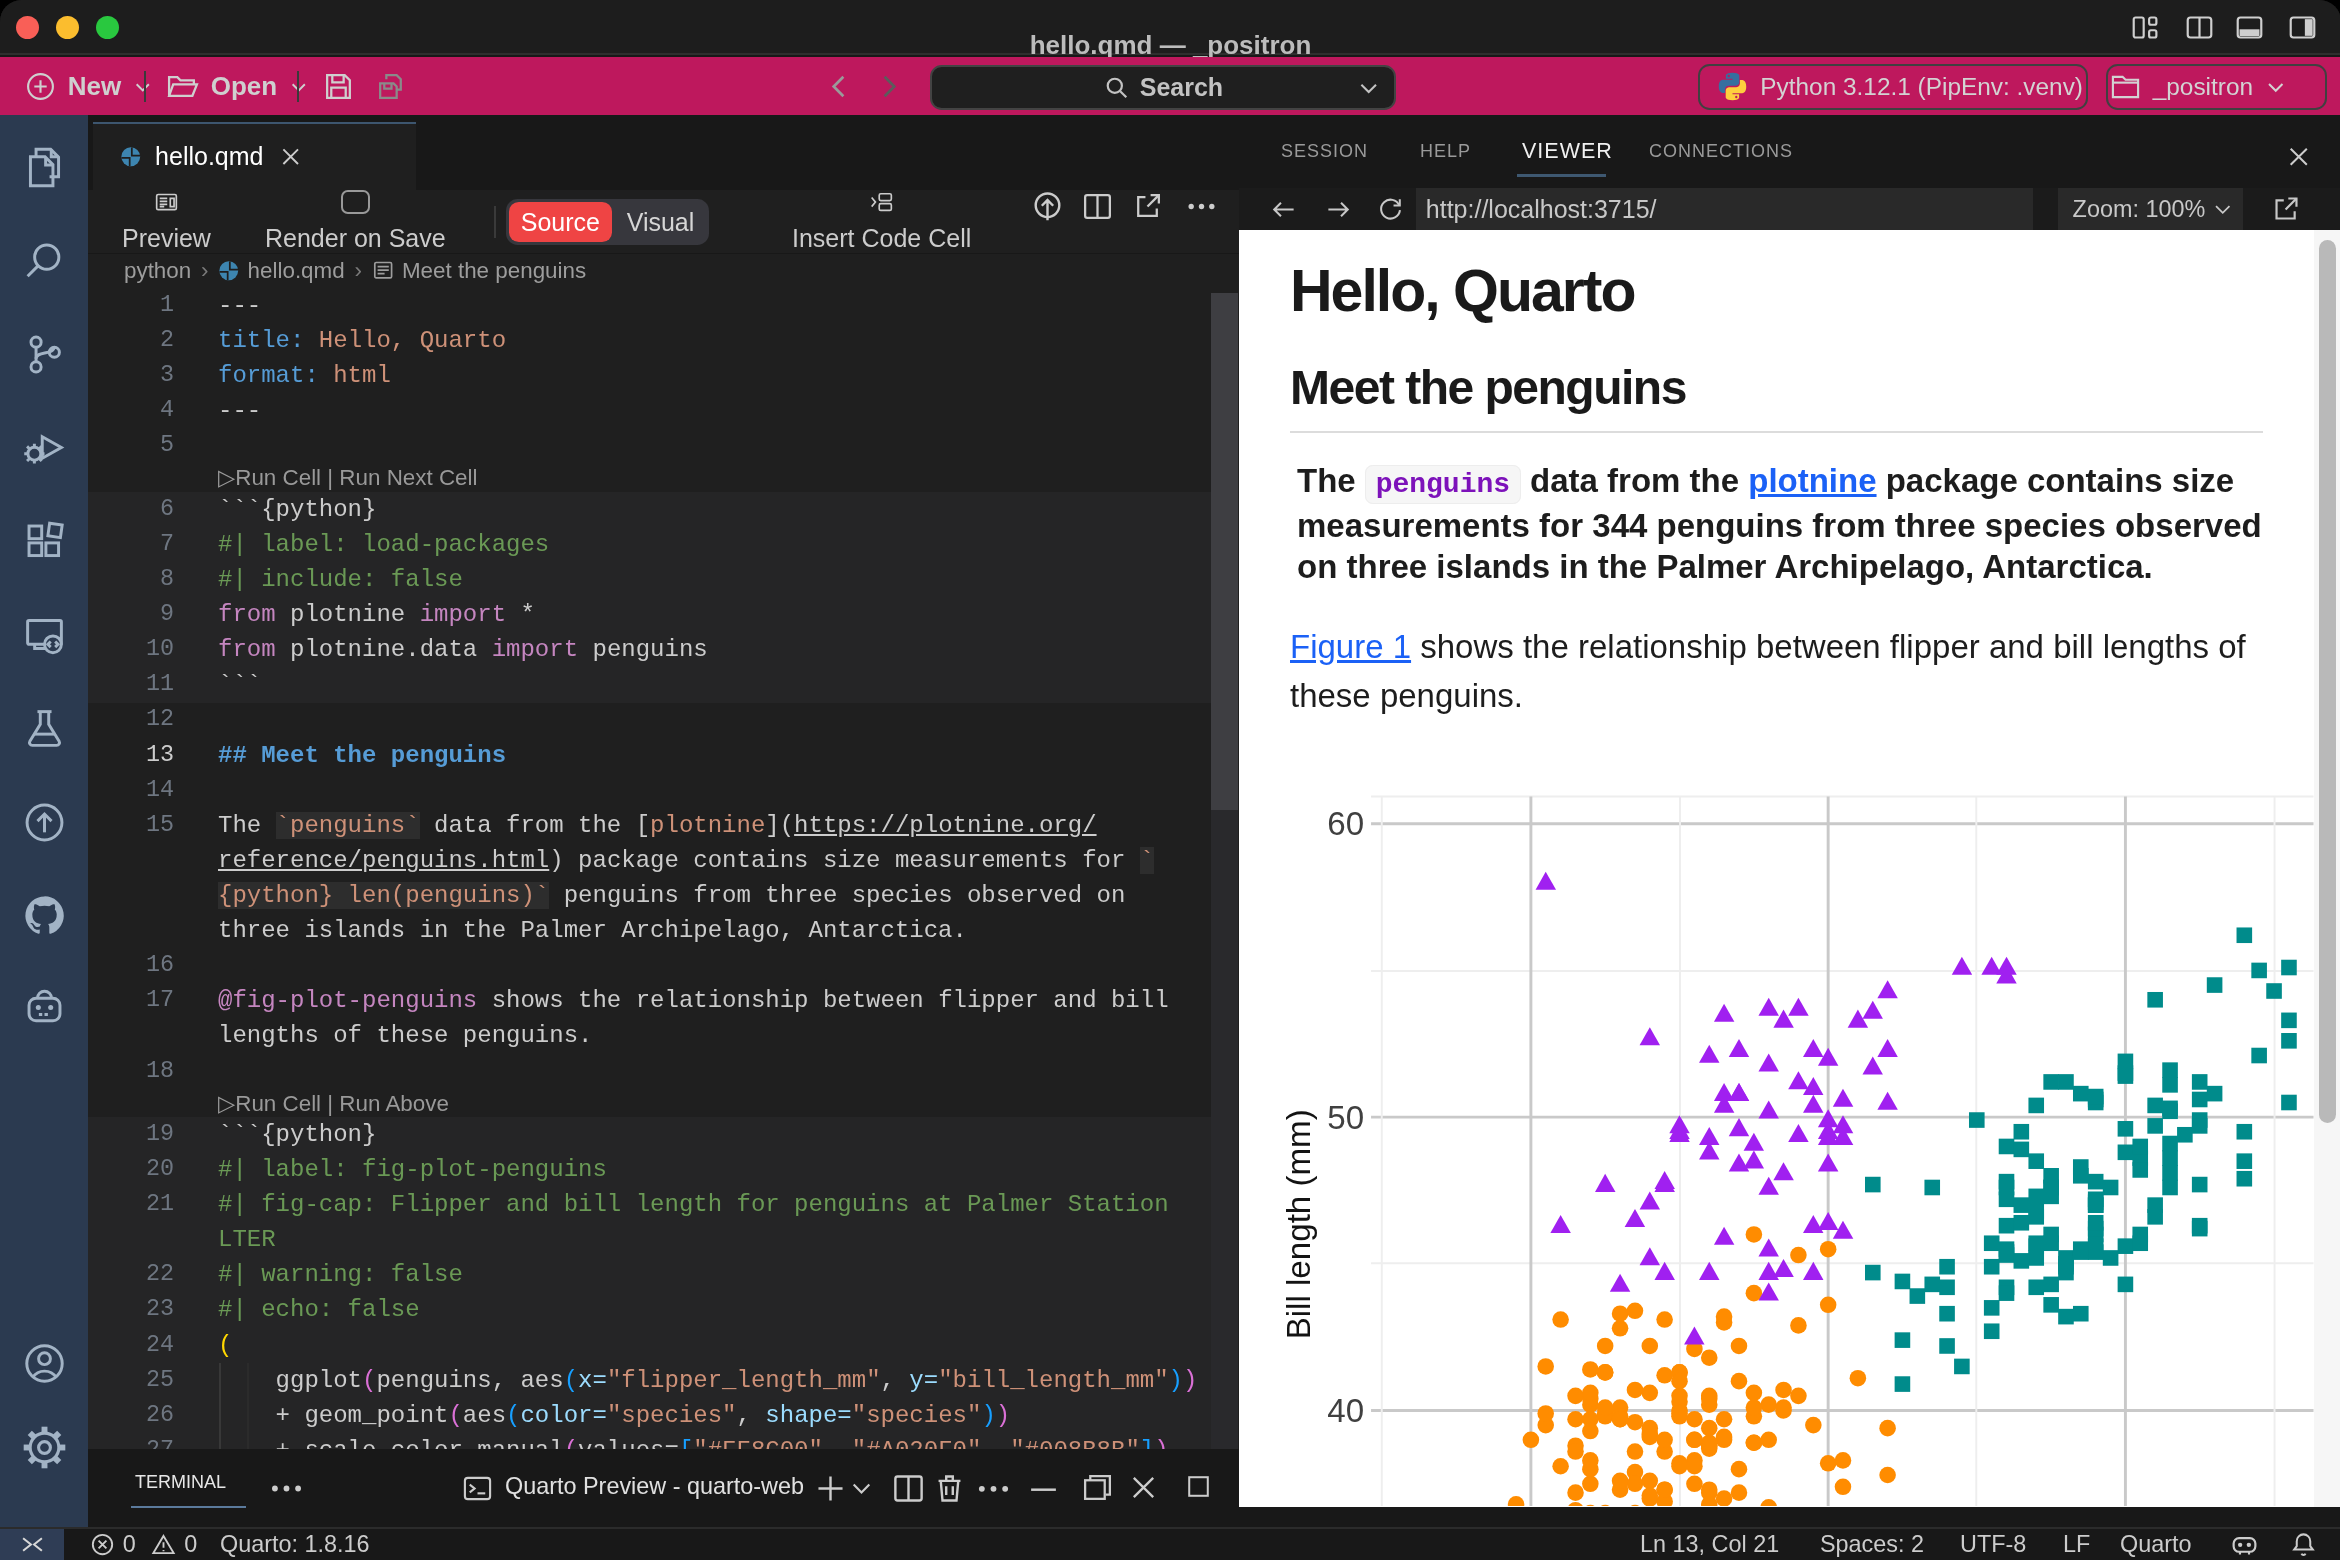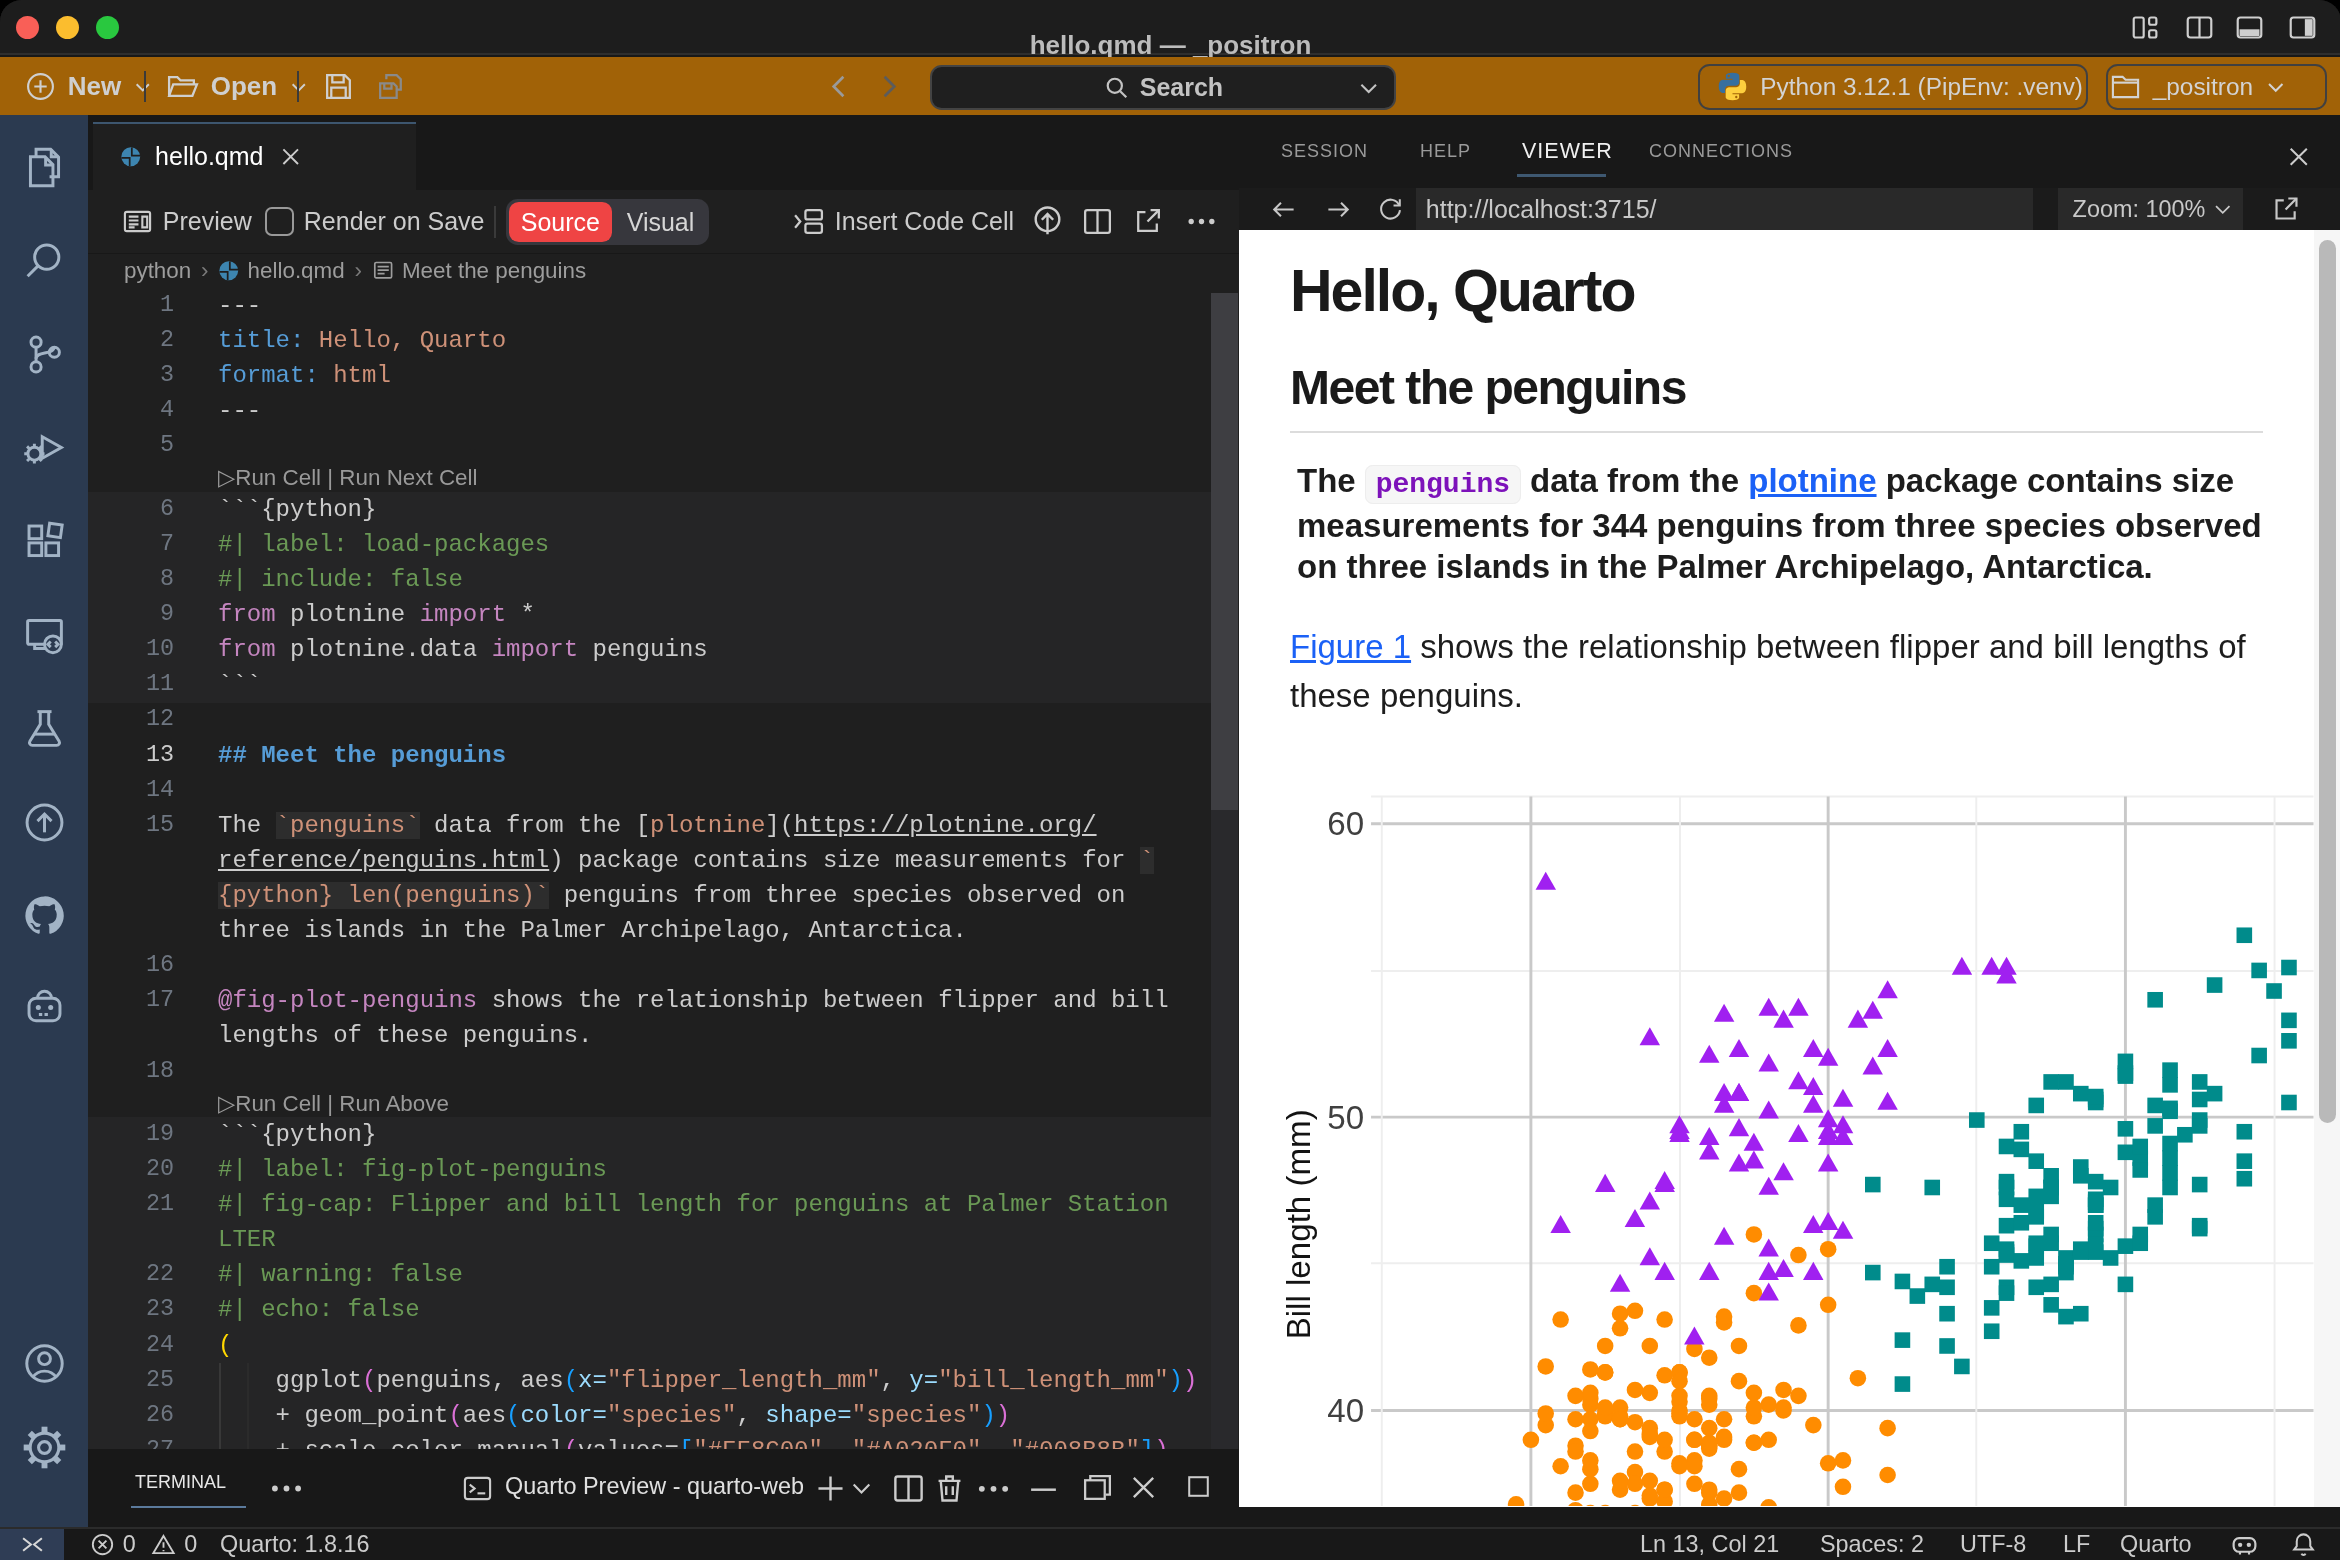--- a/index.html
+++ b/index.html
@@ -7,35 +7,35 @@
   body { font-family:"Liberation Sans", sans-serif; position:relative; }
   #win { position:absolute; left:0; top:0; width:2341px; height:1560px; background:#181818; border-radius:21.5px 21.5px 0 0; overflow:hidden; }
 
   
   #titlebar { position:absolute; left:0; top:0; width:2341px; height:55px; background:#1d1d1d; border-bottom:2px solid #2e2e2e; }
   .tl { position:absolute; top:15.6px; width:23.4px; height:23.4px; border-radius:50%; }
   #title-text { position:absolute; top:0; left:0; width:2341px; height:67px; line-height:53px; text-align:center; color:#bcbcbc; font-size:26px; font-weight:bold;margin-top:19px; }
   .winic { position:absolute; top:12.7px; color:#cfcfcf; }
 
   
-  #toolbar { position:absolute; left:0; top:57px; width:2341px; height:59px; background:#a16207; }
+  #toolbar { position:absolute; left:0; top:57px; width:2341px; height:59px; background:#be185d; }
   .tbtn { position:absolute; top:0; height:59px; display:flex; align-items:center; color:#cfcfcf; font-size:26px; gap:11.7px; }
   .tdiv { position:absolute; top:13.7px; width:2px; height:31px; background:#3a3a3a; }
   #searchbox { position:absolute; left:930px; top:7.8px; width:466px; height:45px; background:#1f1f1f; border:2px solid #434343; border-radius:11.7px; color:#c3c3c3; font-size:25px; display:flex; align-items:center; justify-content:center; gap:9.8px; }
   .outlinebtn { position:absolute; top:6.8px; height:46px; border:2px solid #404040; border-radius:11.7px; display:flex; align-items:center; color:#d3d3d3; font-size:24.4px; white-space:nowrap; }
 
   
   #activitybar { position:absolute; left:0; top:115px; width:88px; height:1412px; background:#2b3a50; }
   .aicon { position:absolute; left:21.5px; width:45px; height:45px; color:#a2b3c5; }
 
   
   #tabbar { position:absolute; left:88px; top:115px; width:1151px; height:75px; background:#181818; }
   #tab1 { position:absolute; left:4.9px; top:6.8px; width:323px; height:68px; background:#1f1f1f; border-top:2px solid #3d566f; display:flex; align-items:center; }
   #edtoolbar { position:absolute; left:88px; top:190px; width:1151px; height:63px; background:#1f1f1f; }
-  .etb { position:absolute; display:flex; align-items:center; color:#cccccc; font-size:25px; gap:9.8px; height:63px; top:0; }
+  .etb { position:absolute; display:flex; align-items:center; color:#cccccc; font-size:25px; gap:9.8px; height:63px; top:0;flex-direction:column; }
   #breadcrumbs { position:absolute; left:88px; top:254px; width:1151px; height:33px; background:#1f1f1f; color:#9d9d9d; font-size:22.4px; display:flex; align-items:center; }
   #codearea { position:absolute; left:88px; top:287px; width:1151px; height:1162px; background:#1f1f1f; overflow:hidden; font-family:"Liberation Mono", monospace; font-size:24px; }
   .cell { position:absolute; left:0; width:1123px; background:#252526; }
   .cl { position:absolute; height:35px; line-height:35px; white-space:pre; color:#cccccc; left:130px; }
   .ln { position:absolute; width:59px; text-align:right; left:27px; height:35px; line-height:35px; color:#6e7681; font-family:"Liberation Mono", monospace; font-size:23.4px; }
   .lens { position:absolute; left:130px; height:32px; line-height:32px; color:#999999; font-family:"Liberation Sans", sans-serif; font-size:22.4px; }
   .yk { color:#569cd6; } .yv { color:#ce9178; } .cm { color:#6a9955; } .kw { color:#c586c0; }
   .hd { color:#569cd6; font-weight:bold; } .at { color:#c586c0; } .st { color:#ce9178; }
   .pm { color:#9cdcfe; } .b1 { color:#ffd700; } .b2 { color:#da70d6; } .b3 { color:#179fff; }
   .ic { color:#ce9178; background:#2d2d2d; } .ul { text-decoration:underline; }

